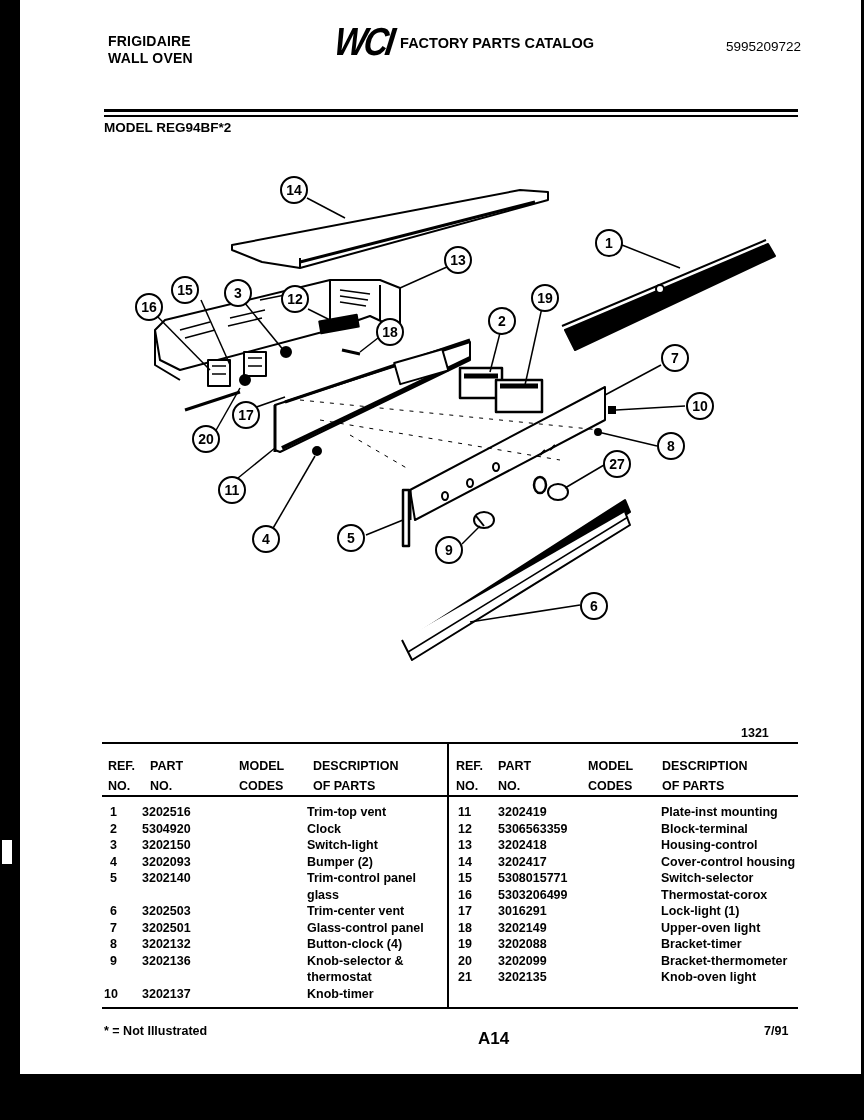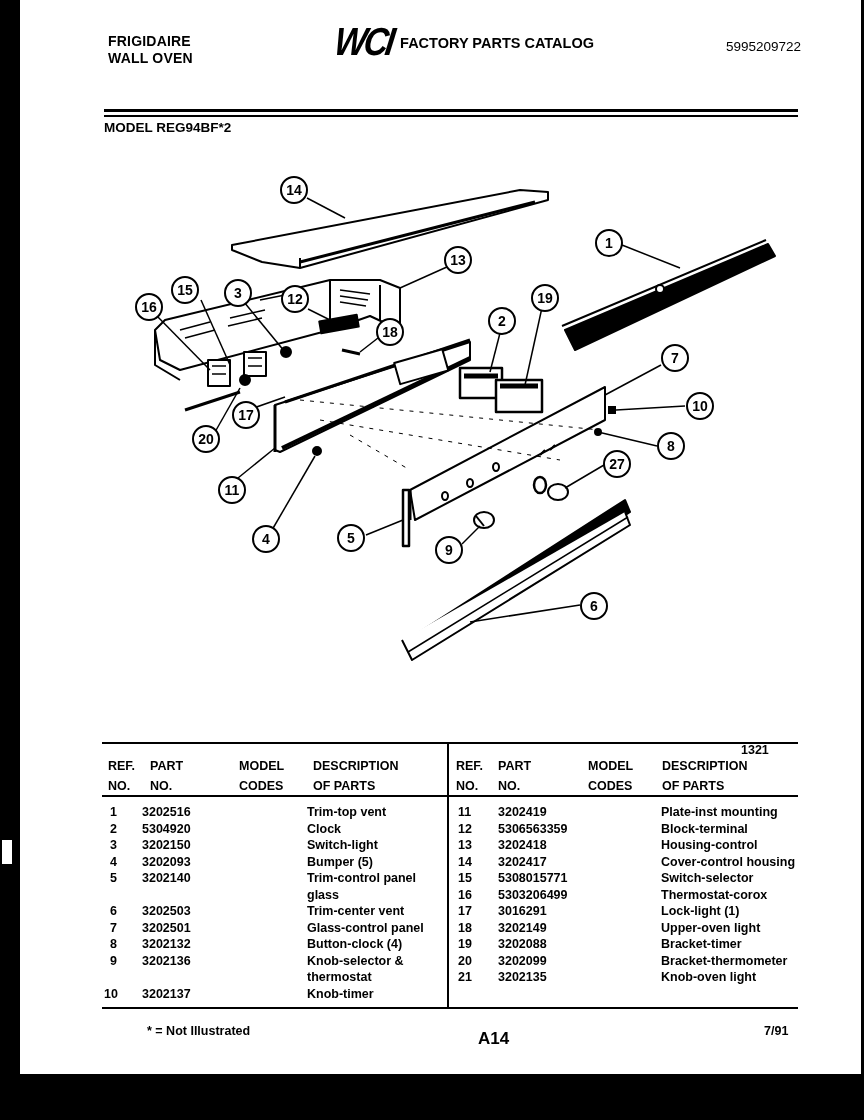--- a/index.html
+++ b/index.html
@@ -16,21 +16,21 @@
   .hdr-brand { position: absolute; left: 108px; top: 33px; font-weight: 700; font-size: 14px; line-height: 17px; letter-spacing: 0.2px; }
   .hdr-logo { position: absolute; left: 335px; top: 26px; display: flex; align-items: center; }
   .hdr-logo .wci { font-weight: 900; font-style: italic; font-size: 34px; letter-spacing: -3px; transform: skewX(-8deg) scaleY(1.15); line-height: 30px; }
   .hdr-logo .title { font-weight: 700; font-size: 14.5px; margin-left: 8px; margin-top: 4px; }
   .hdr-catno { position: absolute; right: 63px; top: 39px; font-weight: 400; font-size: 13.5px; }
   .rule-thick { position: absolute; left: 104px; width: 694px; top: 109px; height: 3px; background: #000; }
   .rule-thin { position: absolute; left: 104px; width: 694px; top: 115px; height: 2px; background: #000; }
   .model { position: absolute; left: 104px; top: 120px; font-weight: 700; font-size: 13.5px; }
 
   .diagram { position: absolute; left: 120px; top: 160px; width: 700px; height: 560px; }
-  .fig-no { position: absolute; left: 741px; top: 743px; font-weight: 700; font-size: 12.5px; }
+  .fig-no { position: absolute; left: 741px; top: 726px; font-weight: 700; font-size: 12.5px; }
 
   .tbl { position: absolute; left: 102px; top: 742px; width: 696px; }
   .tbl .topline { position: absolute; left: 0; top: 0; width: 696px; height: 2px; background: #000; }
   .tbl .headline { position: absolute; left: 0; top: 53px; width: 696px; height: 2px; background: #000; }
   .tbl .botline { position: absolute; left: 0; top: 265px; width: 696px; height: 2px; background: #000; }
   .tbl .vline { position: absolute; left: 345px; top: 0; width: 2px; height: 266px; background: #000; }
   .col { position: absolute; top: 0; width: 345px; }
   .col.right { left: 354px; }
   .col.left { left: 6px; }
   .hcell { position: absolute; top: 14px; font-weight: 700; font-size: 12.5px; line-height: 20px; white-space: pre-line; }
@@ -38,21 +38,21 @@
   .row { position: relative; font-weight: 700; font-size: 12.5px; line-height: 16.5px; height: 16.5px; }
   .row.tall { height: 33px; }
   .row span { position: absolute; top: 0; white-space: nowrap; }
   .row .ref { left: 2px; }
   .row .part { left: 34px; }
   .row .desc { left: 199px; white-space: normal; width: 150px; }
   .col.right .row .desc { left: 205px; width: 150px; }
   .col.right .row .part { left: 42px; }
   .col.right .row .ref { left: 2px; }
 
-  .foot-note { position: absolute; left: 104px; top: 1024px; font-weight: 700; font-size: 12.5px; margin-left: 43px; }
+  .foot-note { position: absolute; left: 104px; top: 1024px; font-weight: 700; font-size: 12.5px; }
   .foot-page { position: absolute; left: 437px; top: 1029px; font-weight: 700; font-size: 17px; margin-left: 41px; }
   .foot-date { position: absolute; left: 764px; top: 1024px; font-weight: 700; font-size: 12.5px; }
 </style>
 </head>
 <body>
 
 <div class="left-strip">
     <div class="notch"></div>
   </div>
 <div class="right-strip"></div>
@@ -281,21 +281,21 @@
           <span class="desc">Clock</span>
         </div>
       <div class="row">
           <span class="ref">3</span>
           <span class="part">3202150</span>
           <span class="desc">Switch-light</span>
         </div>
       <div class="row">
           <span class="ref">4</span>
           <span class="part">3202093</span>
-          <span class="desc">Bumper (5)</span>
+          <span class="desc">Bumper (2)</span>
         </div>
       <div class="row tall">
           <span class="ref">5</span>
           <span class="part">3202140</span>
           <span class="desc" style="width:118px">Trim-control panel glass</span>
         </div>
       <div class="row">
           <span class="ref">6</span>
           <span class="part">3202503</span>
           <span class="desc">Trim-center vent</span>

